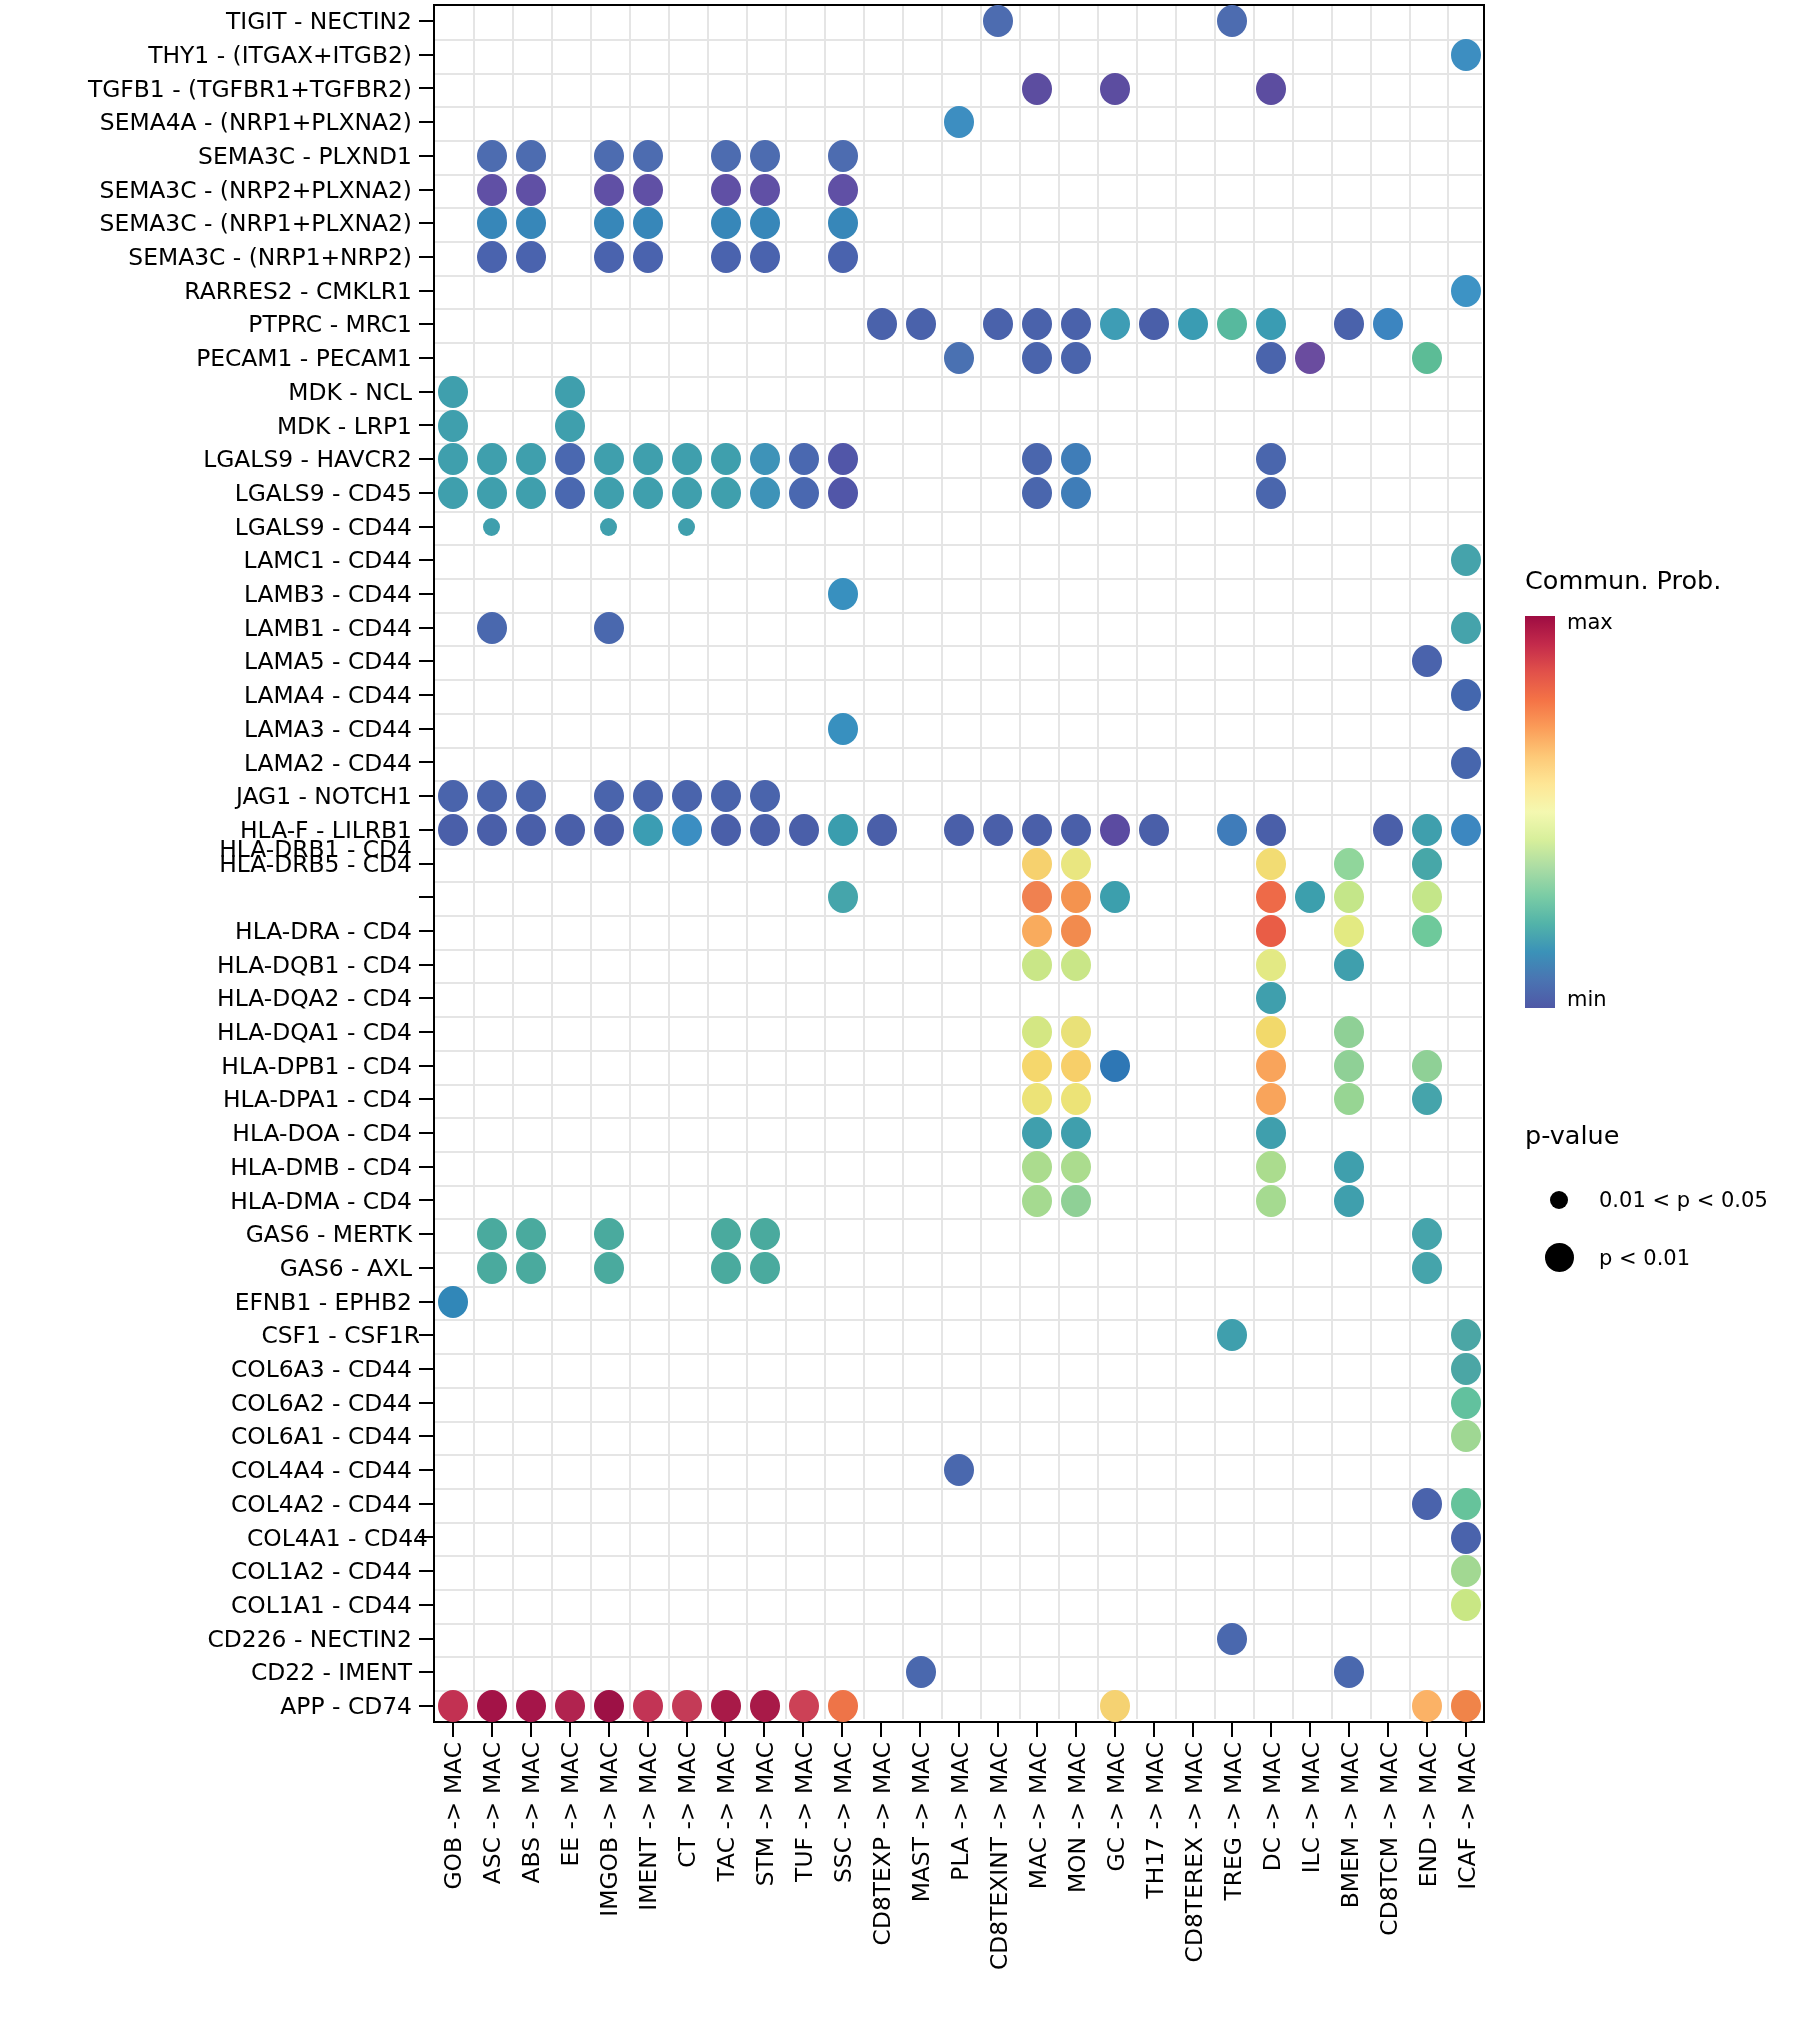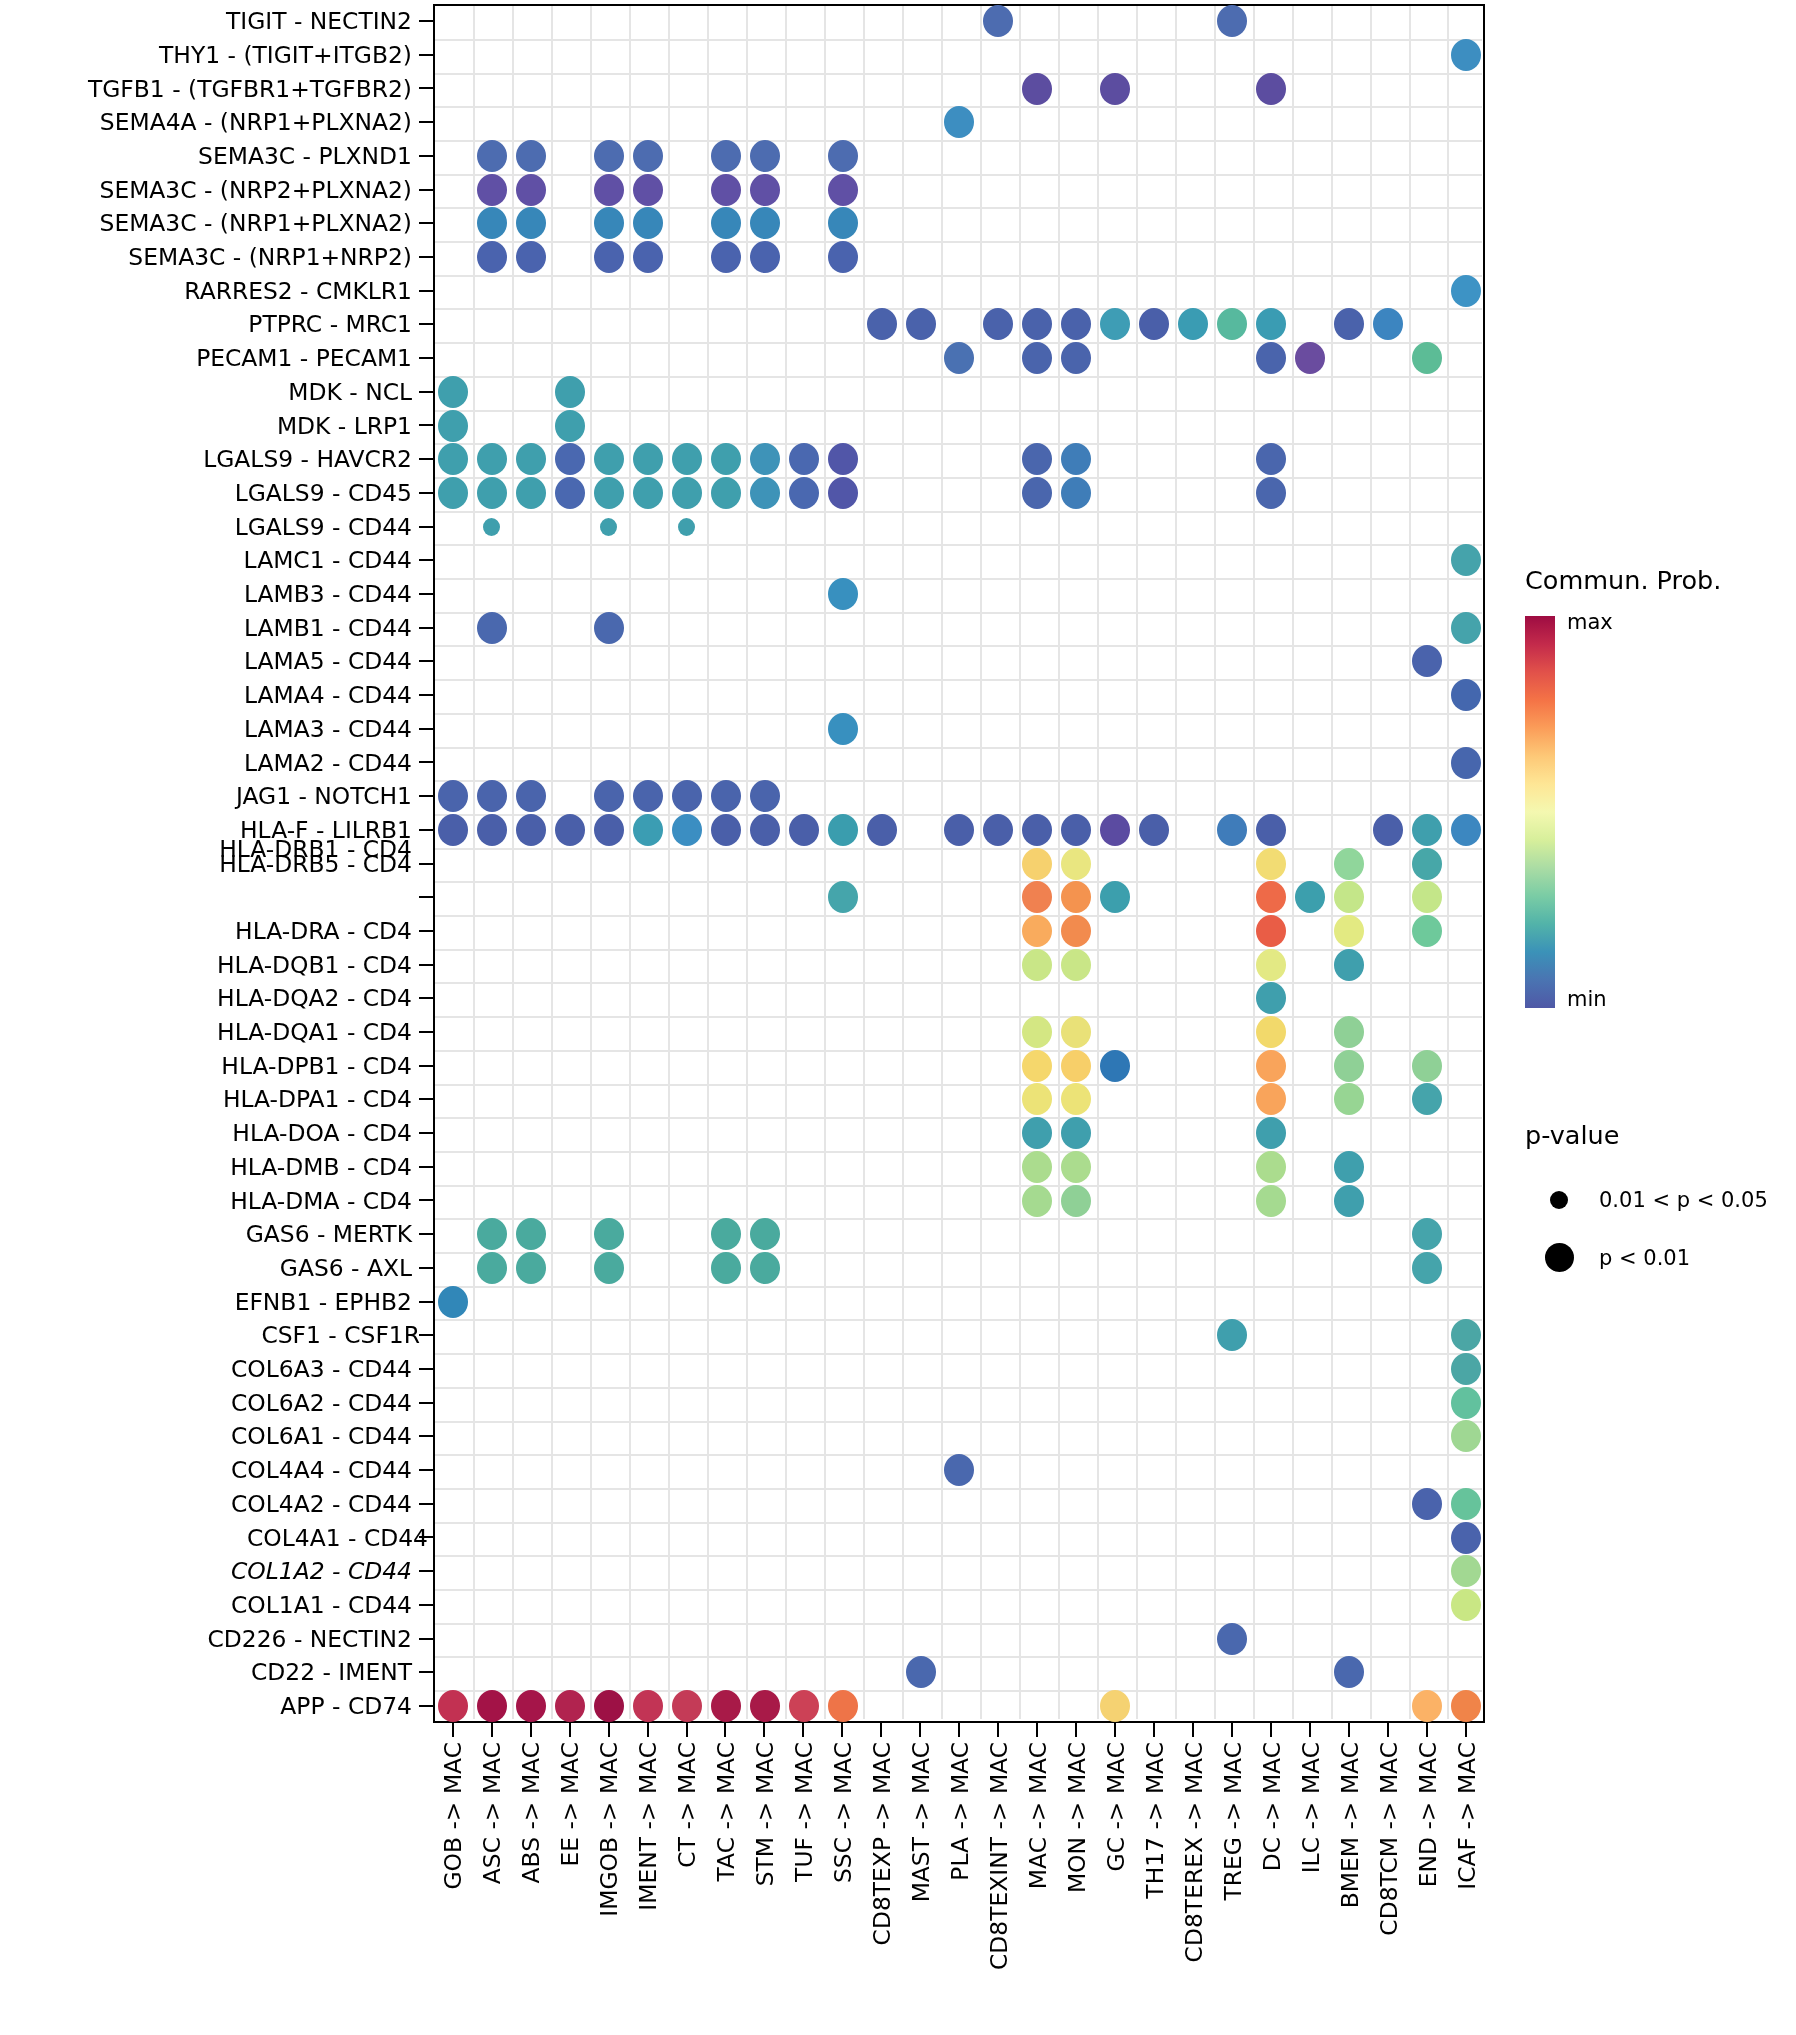--- a/index.html
+++ b/index.html
@@ -174,21 +174,21 @@
     <div class="tick" style="left: 1231px; top: 1723px; width: 2.1px; height: 14px; position: absolute;"></div>
     <div class="tick" style="left: 1270px; top: 1723px; width: 2.1px; height: 14px; position: absolute;"></div>
     <div class="tick" style="left: 1309px; top: 1723px; width: 2.1px; height: 14px; position: absolute;"></div>
     <div class="tick" style="left: 1348px; top: 1723px; width: 2.1px; height: 14px; position: absolute;"></div>
     <div class="tick" style="left: 1387px; top: 1723px; width: 2.1px; height: 14px; position: absolute;"></div>
     <div class="tick" style="left: 1426px; top: 1723px; width: 2.1px; height: 14px; position: absolute;"></div>
     <div class="tick" style="left: 1465px; top: 1723px; width: 2.1px; height: 14px; position: absolute;"></div>
   </div>
 <div id="ylabels">
     <div class="ylab" style="left: 0px; top: 5.1px; width: 412px;">TIGIT - NECTIN2</div>
-    <div class="ylab" style="left: 0px; top: 39px; width: 412px;">THY1 - (TIGIT+ITGB2)</div>
+    <div class="ylab" style="left: 0px; top: 39px; width: 412px;">THY1 - (ITGAX+ITGB2)</div>
     <div class="ylab" style="left: 0px; top: 73px; width: 412px;">TGFB1 - (TGFBR1+TGFBR2)</div>
     <div class="ylab" style="left: 0px; top: 106px; width: 412px;">SEMA4A - (NRP1+PLXNA2)</div>
     <div class="ylab" style="left: 0px; top: 140px; width: 412px;">SEMA3C - PLXND1</div>
     <div class="ylab" style="left: 0px; top: 174px; width: 412px;">SEMA3C - (NRP2+PLXNA2)</div>
     <div class="ylab" style="left: 0px; top: 207px; width: 412px;">SEMA3C - (NRP1+PLXNA2)</div>
     <div class="ylab" style="left: 0px; top: 241px; width: 412px;">SEMA3C - (NRP1+NRP2)</div>
     <div class="ylab" style="left: 0px; top: 275px; width: 412px;">RARRES2 - CMKLR1</div>
     <div class="ylab" style="left: 0px; top: 308px; width: 412px;">PTPRC - MRC1</div>
     <div class="ylab" style="left: 0px; top: 342px; width: 412px;">PECAM1 - PECAM1</div>
     <div class="ylab" style="left: 0px; top: 376px; width: 412px;">MDK - NCL</div>
@@ -219,21 +219,21 @@
     <div class="ylab" style="left: 0px; top: 1218px; width: 412px;">GAS6 - MERTK</div>
     <div class="ylab" style="left: 0px; top: 1252px; width: 412px;">GAS6 - AXL</div>
     <div class="ylab" style="left: 0px; top: 1286px; width: 412px;">EFNB1 - EPHB2</div>
     <div class="ylab" style="left: 0px; top: 1319px; width: 412px; padding-left: 8px;">CSF1 - CSF1R</div>
     <div class="ylab" style="left: 0px; top: 1353px; width: 412px;">COL6A3 - CD44</div>
     <div class="ylab" style="left: 0px; top: 1387px; width: 412px;">COL6A2 - CD44</div>
     <div class="ylab" style="left: 0px; top: 1420px; width: 412px;">COL6A1 - CD44</div>
     <div class="ylab" style="left: 0px; top: 1454px; width: 412px;">COL4A4 - CD44</div>
     <div class="ylab" style="left: 0px; top: 1488px; width: 412px;">COL4A2 - CD44</div>
     <div class="ylab" style="left: 16px; top: 1522px; width: 412px;">COL4A1 - CD44</div>
-    <div class="ylab" style="left: 0px; top: 1555px; width: 412px; font-style: italic;">COL1A2 - CD44</div>
+    <div class="ylab" style="left: 0px; top: 1555px; width: 412px;">COL1A2 - CD44</div>
     <div class="ylab" style="left: 0px; top: 1589px; width: 412px;">COL1A1 - CD44</div>
     <div class="ylab" style="left: 0px; top: 1623px; width: 412px;">CD226 - NECTIN2</div>
     <div class="ylab" style="left: 0px; top: 1656px; width: 412px;">CD22 - IMENT</div>
     <div class="ylab" style="left: 0px; top: 1690px; width: 412px;">APP - CD74</div>
   </div>
 <div id="xlabels">
     <div class="xcell" style="left: 433px; top: 1742px; width: 39px; height: 319px;">
       <span class="xlab">GOB -&gt; MAC</span>
     </div>
     <div class="xcell" style="left: 472px; top: 1742px; width: 39px; height: 319px;">

